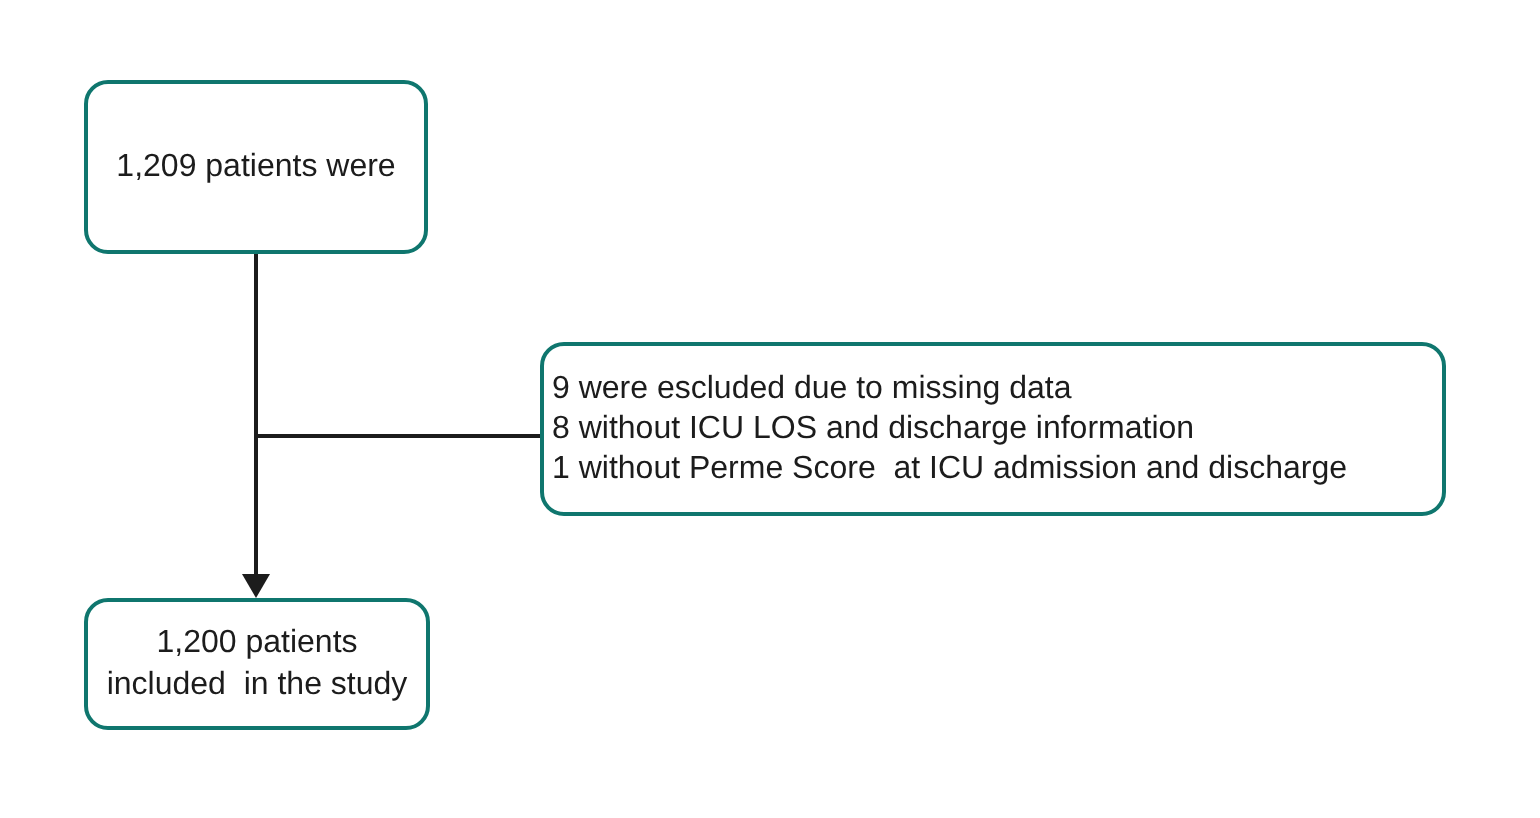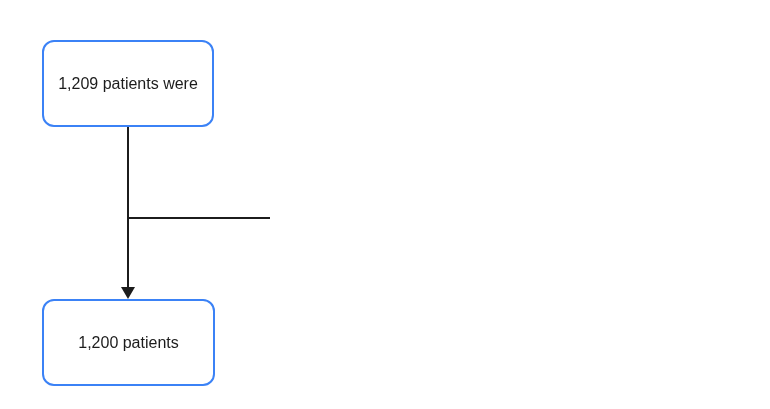--- a/index.html
+++ b/index.html
@@ -12,21 +12,21 @@
     width: 770px;
     height: 409px;
     background: #ffffff;
     font-family: "Liberation Sans", sans-serif;
     color: #1c1c1c;
     overflow: hidden;
   }
   .flow-box {
     position: absolute;
     box-sizing: border-box;
-    border: 2px solid #3b82f6;
+    border: 2px solid #0f766e;
     border-radius: 12px;
     background: #ffffff;
     display: flex;
     flex-direction: column;
     justify-content: center;
     font-size: 16px;
   }
   .flow-box.centered {
     align-items: center;
     text-align: center;
@@ -52,21 +52,21 @@
   #box-excluded {
     left: 270px;
     top: 171px;
     width: 453px;
     height: 87px;
   }
   #box-included {
     left: 42px;
     top: 299px;
     width: 173px;
-    height: 87px;
+    height: 66px;
   }
   .connector {
     position: absolute;
     background: #1c1c1c;
   }
   #connector-vertical {
     left: 127px;
     top: 127px;
     width: 2px;
     height: 162px;
@@ -94,18 +94,24 @@
 <div class="canvas">
 
   <div class="flow-box centered" id="box-assessed">
     <div class="box-line">1,209 patients were</div>
   </div>
 
   <div class="connector" id="connector-vertical"></div>
   <div class="connector" id="connector-horizontal"></div>
   <div id="arrowhead-down"></div>
 
+  <div class="flow-box lefted" id="box-excluded">
+    <div class="box-line">9 were escluded due to missing data</div>
+    <div class="box-line">8 without ICU LOS and discharge information</div>
+    <div class="box-line">1 without Perme Score  at ICU admission and discharge</div>
+  </div>
 
   <div class="flow-box centered" id="box-included">
     <div class="box-line">1,200 patients</div>
+    <div class="box-line">included  in the study</div>
   </div>
 
 </div>
 
 </body></html>

